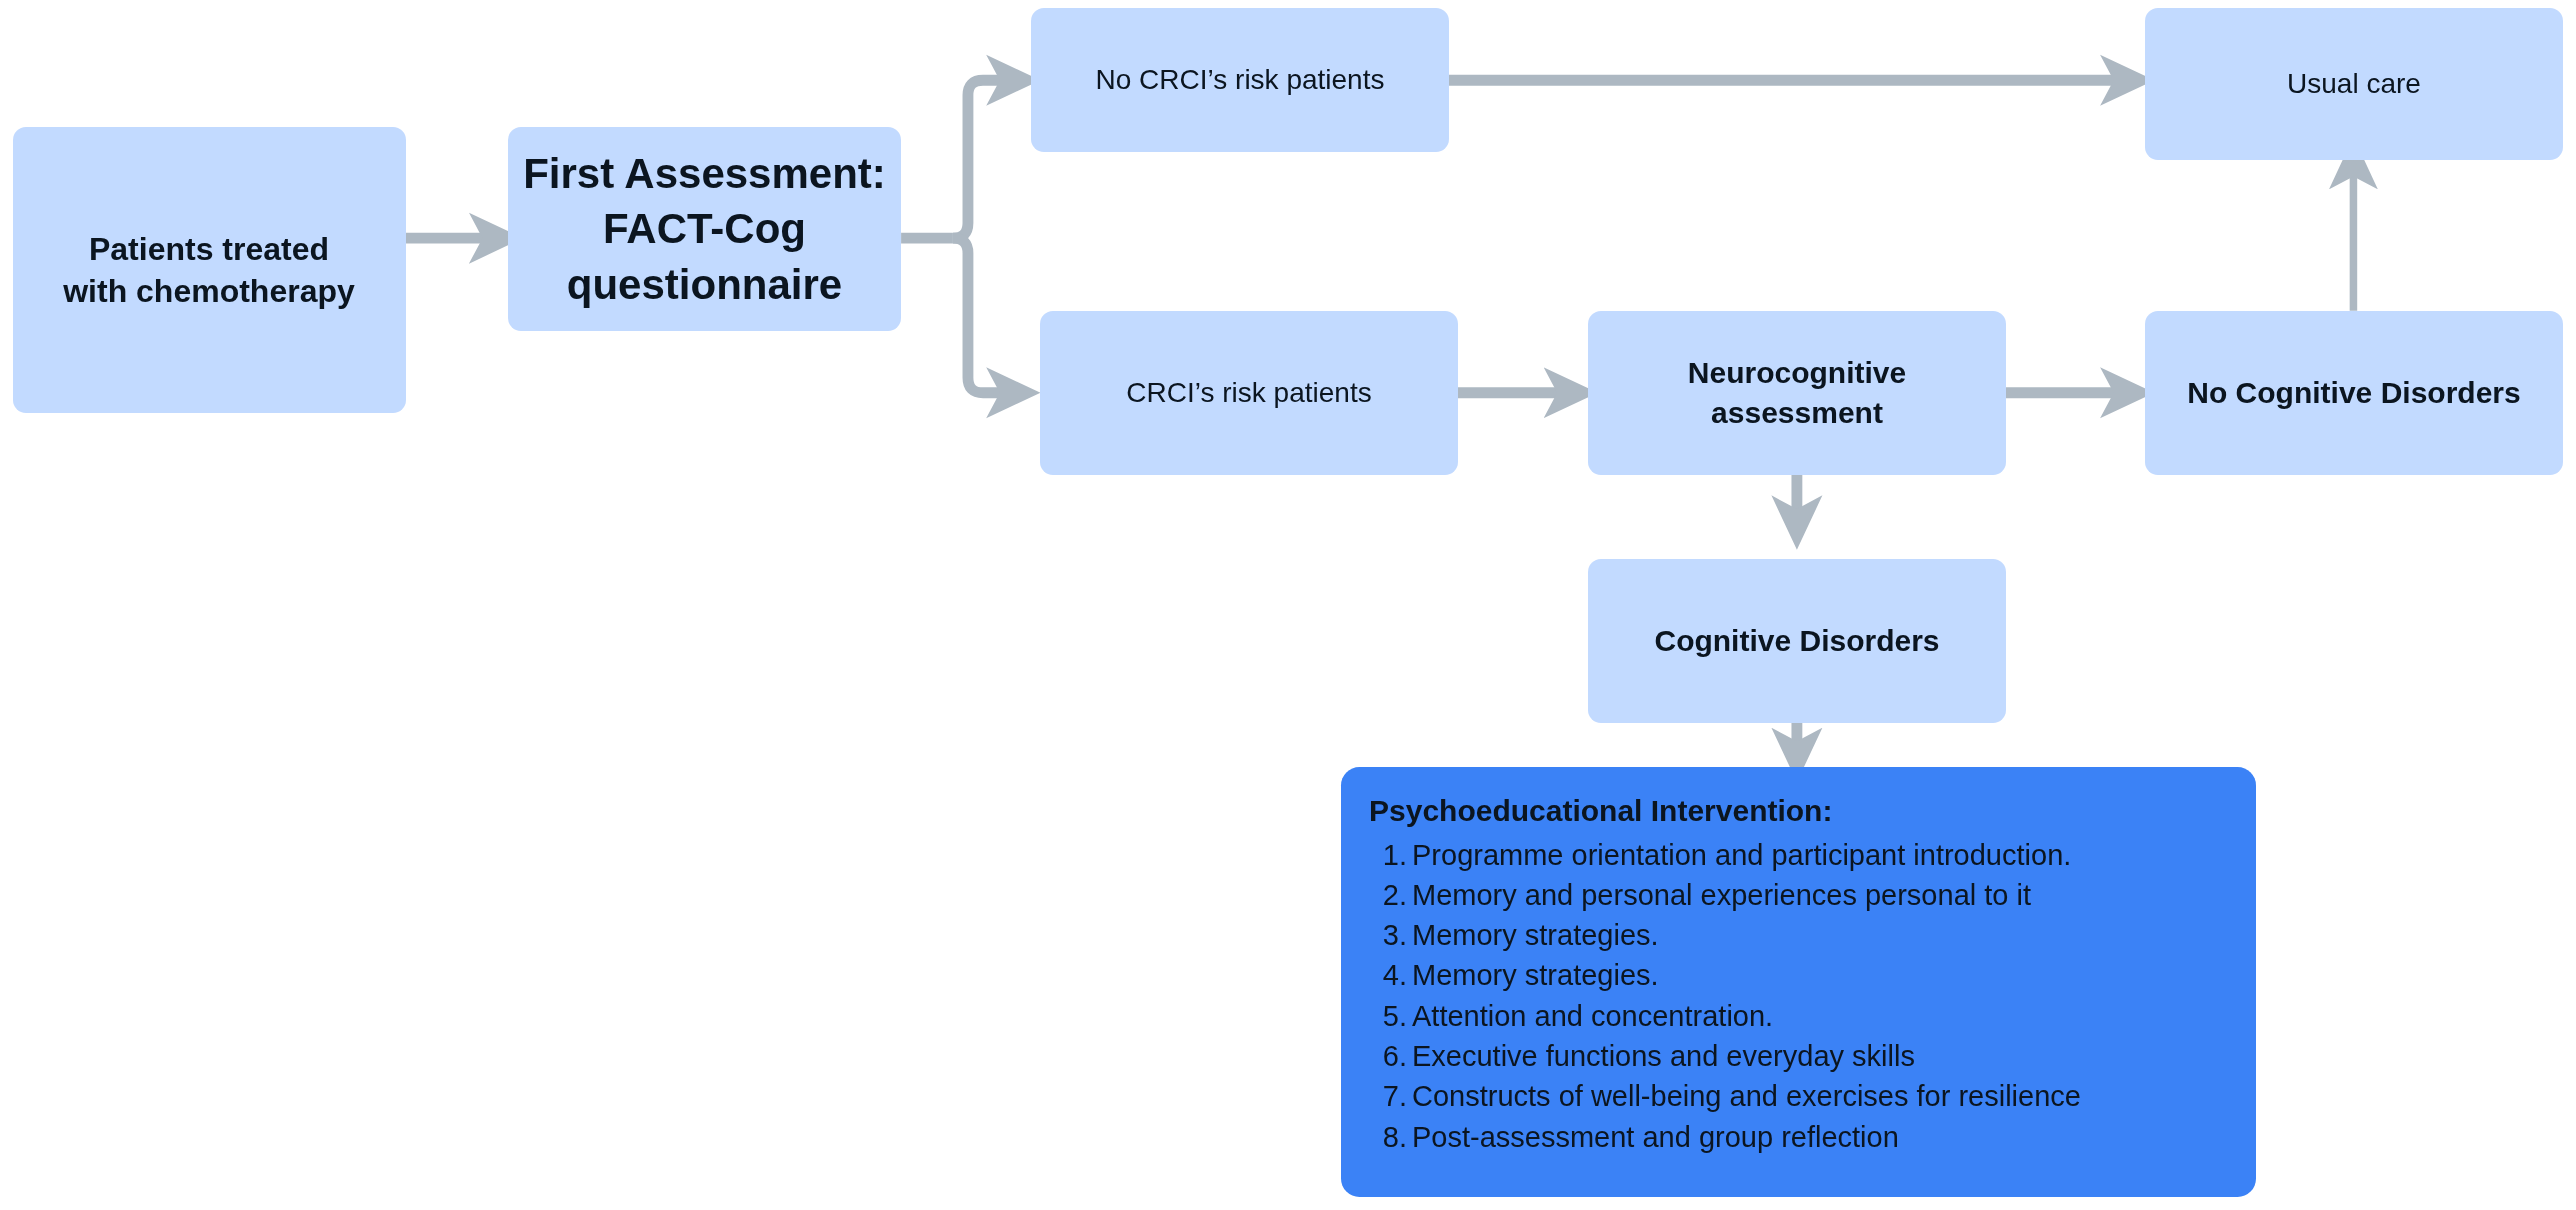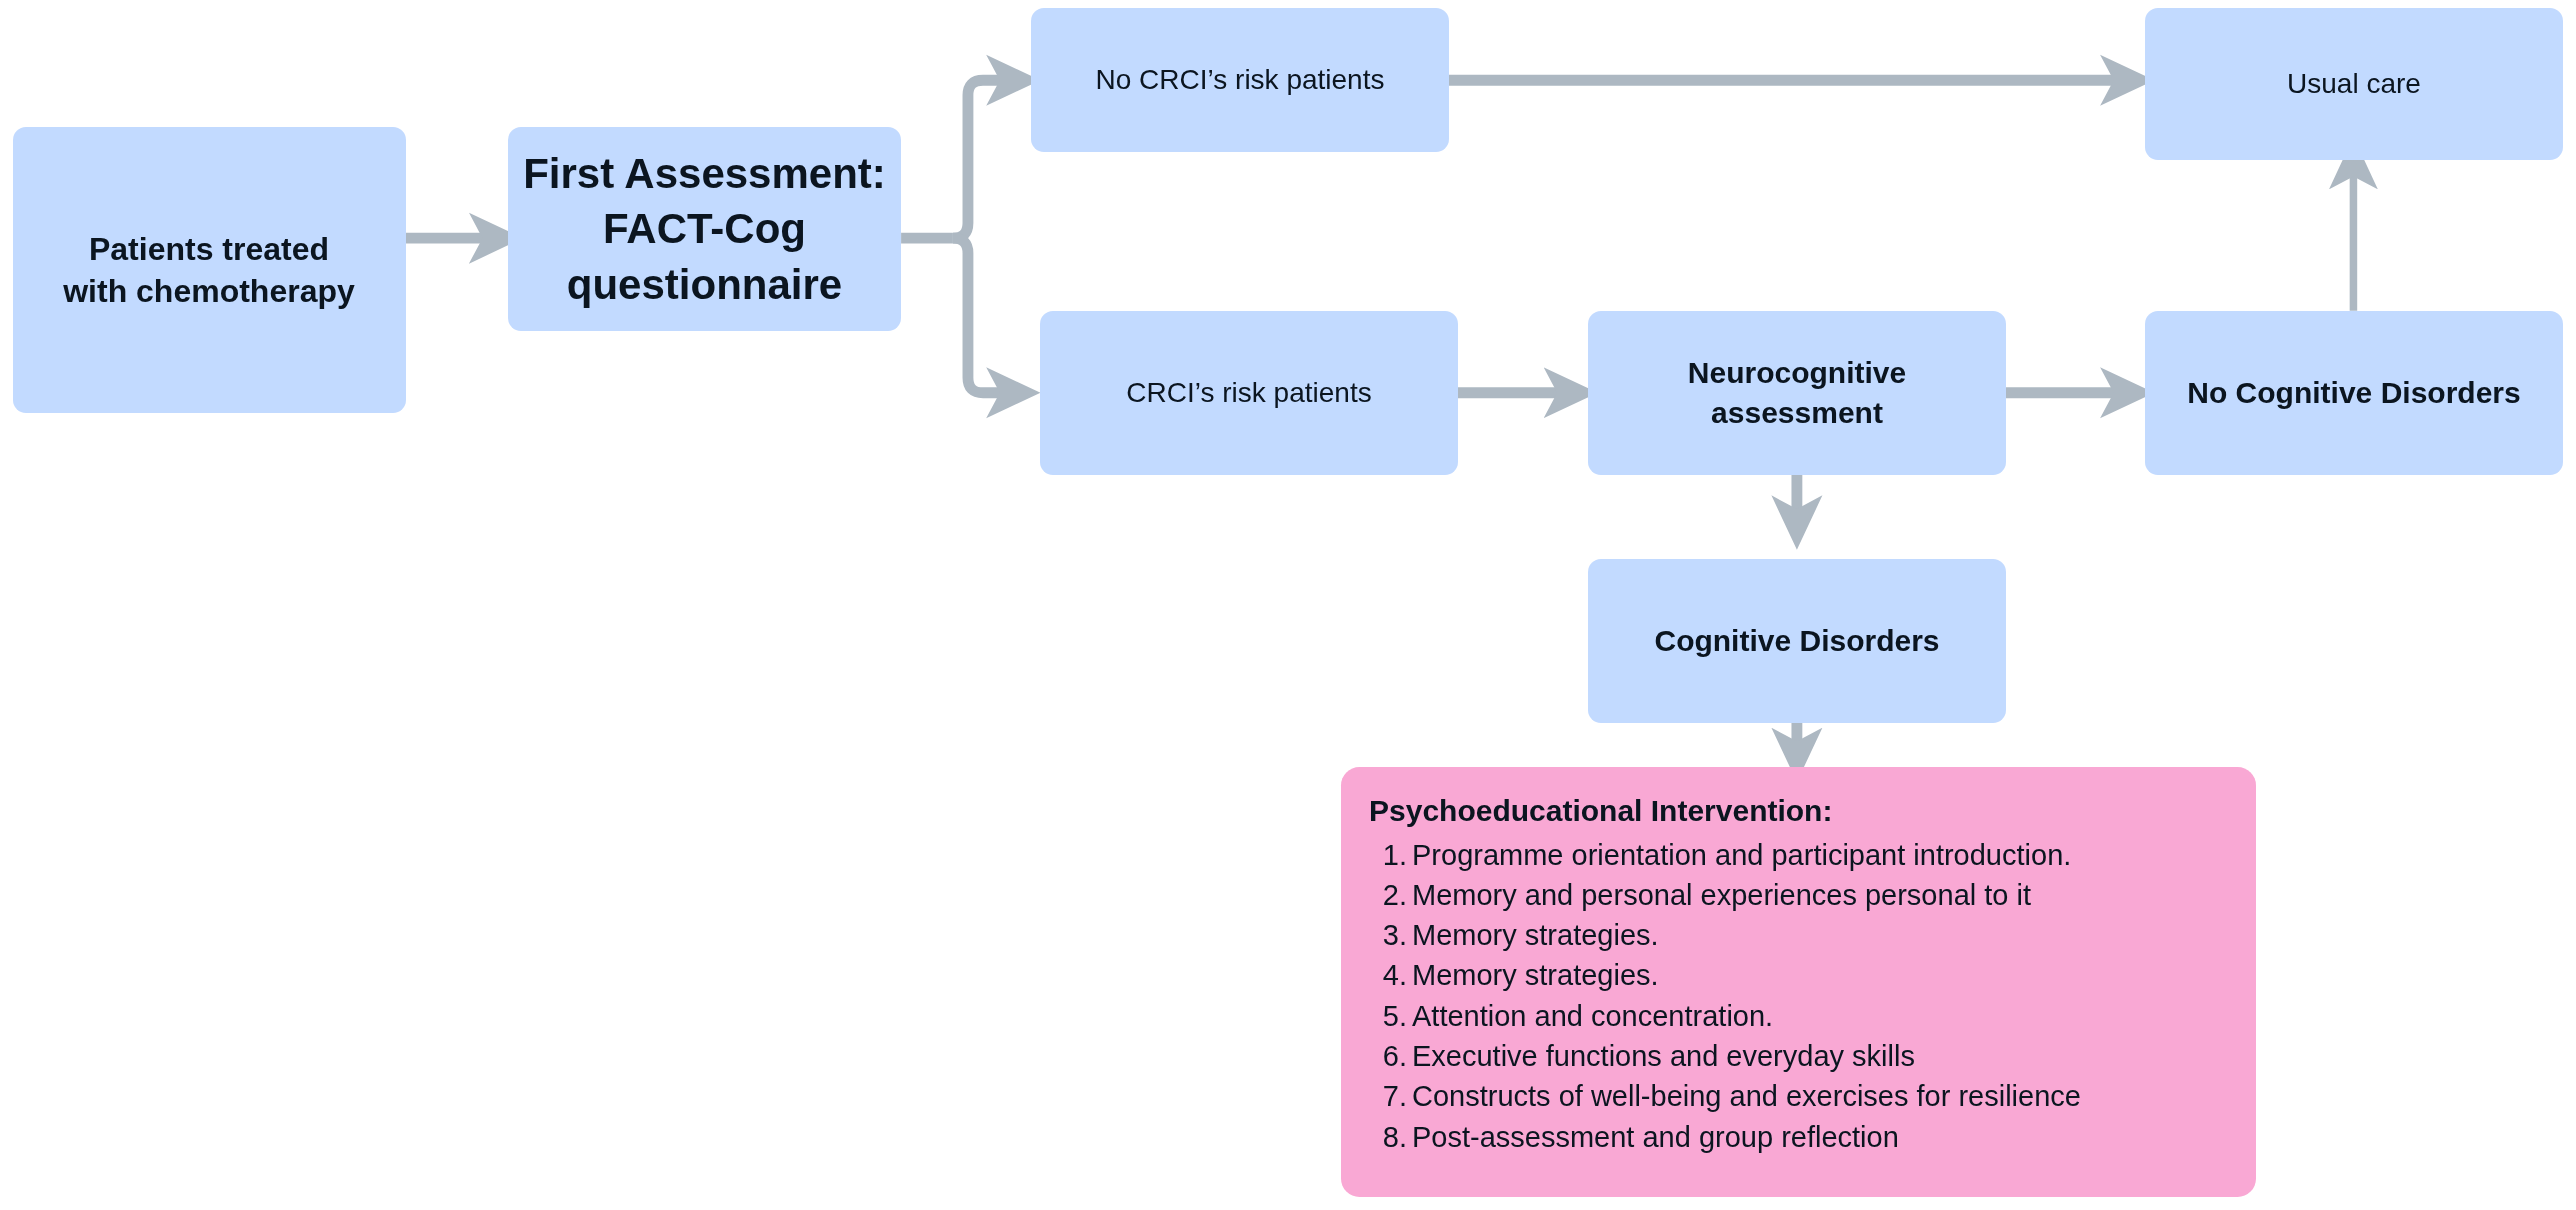--- a/index.html
+++ b/index.html
@@ -55,21 +55,21 @@
   #node-cog-dis       { left: 1588px; top: 535px;  width: 418px;  height: 164px; font-size: 30px; margin-top: 24px; }
 
   
   #node-intervention {
     position: absolute;
     left: 1341px;
     top: 767px;
     width: 915px;
     height: 430px;
     box-sizing: border-box;
-    background: #f9a8d4;
+    background: #3b82f6;
     border-radius: 18.4px;
     padding: 25px 28px 20px 28px;
     color: #0b1520;
     display: block;
     text-align: left;
   }
   #intervention-title {
     font-size: 30px;
     font-weight: bold;
     line-height: 1.25;

